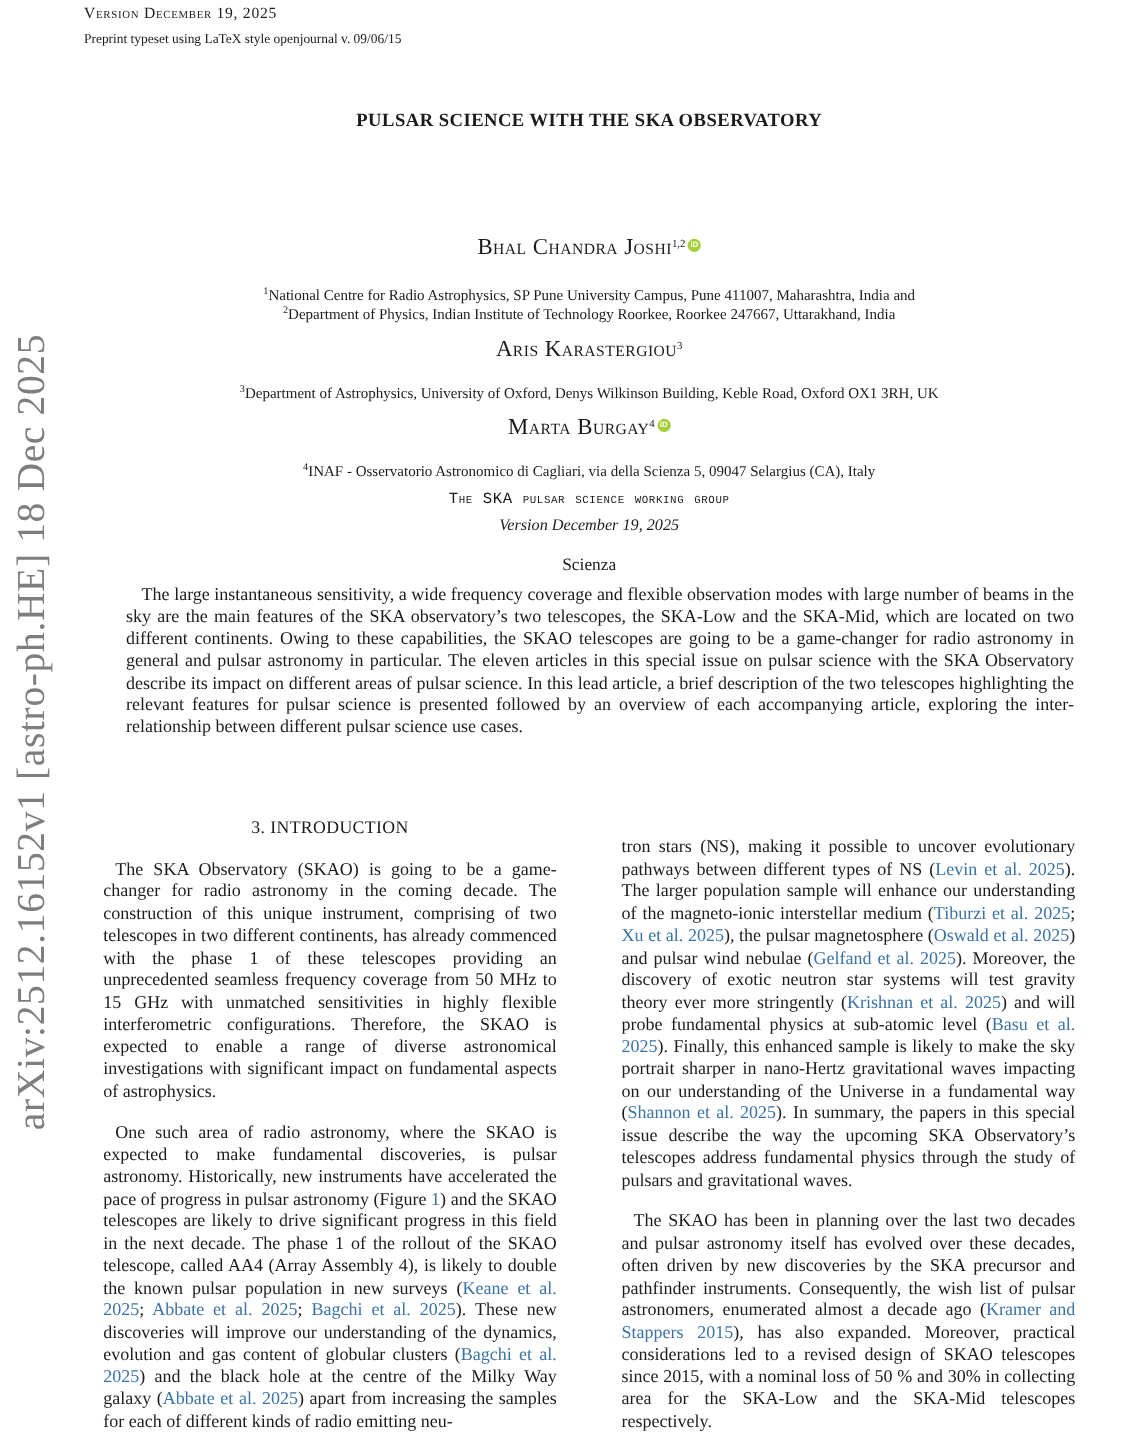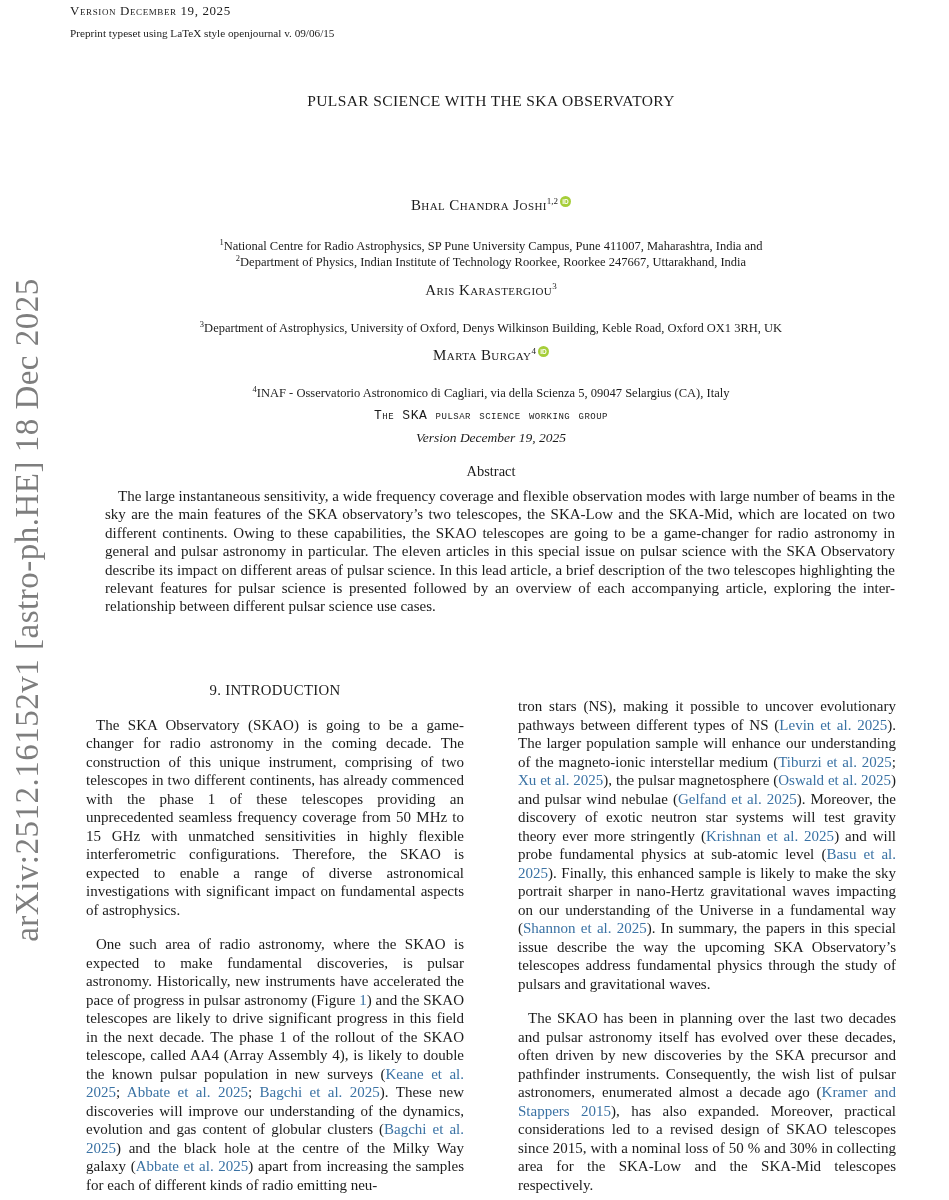--- a/index.html
+++ b/index.html
@@ -12,23 +12,23 @@
   .watermark {
     position:absolute; left:27px; top:610px;
     transform:translate(-50%,-50%) rotate(-90deg);
     white-space:nowrap; font-size:33px; color:var(--watermark);
     letter-spacing:0.5px;
   }
   .header { position:absolute; left:70px; top:3px; }
   .header .line1 { font-variant:small-caps; font-size:13px; letter-spacing:0.6px; }
   .header .line2 { font-size:11.2px; margin-top:8px; }
   .title-row { position:absolute; left:70px; width:842px; top:92px; text-align:center;
-    font-size:15.5px; letter-spacing:0.4px; }
+    font-size:15.5px; letter-spacing:0.4px;font-weight:bold; }
   .centerblock { position:absolute; left:70px; width:842px; text-align:center; }
-  .author-name { font-variant:small-caps; font-size:15px; letter-spacing:0.4px; }
+  .author-name { font-variant:small-caps; font-size:19px; letter-spacing:0.4px; }
   sup { font-size:9px; vertical-align:super; line-height:0; }
   .aff { font-size:12.5px; line-height:15.2px;margin-top:20px; }
   .aff sup { font-size:8.5px; }
   .orcid {
     display:inline-block; width:11px; height:11px; border-radius:50%;
     background:var(--orcid); color:#fff; font-size:6.5px; line-height:11px;
     text-align:center; vertical-align:super; margin-left:2px;
     font-family:"Liberation Sans", sans-serif; font-weight:bold;
   }
   .collab { font-variant:small-caps; font-size:13px; letter-spacing:0.5px;font-family:Liberation Mono, monospace; }
@@ -82,25 +82,25 @@
   <div class="centerblock" style="top:346px">
     <span class="author-name">Marta Burgay</span><sup>4</sup><span class="orcid">iD</span>
   </div>
   <div class="centerblock aff" style="top:366px">
     <sup>4</sup><span>INAF - Osservatorio Astronomico di Cagliari, via della Scienza 5, 09047 Selargius (CA), Italy</span>
   </div>
 
   <div class="centerblock collab" style="top:408px">The SKA pulsar science working group</div>
   <div class="centerblock versionline" style="top:430px">Version December 19, 2025</div>
 
-  <div class="centerblock abs-head" style="top:463px">Abstract</div>
+  <div class="centerblock abs-head" style="top:463px">Scienza</div>
   <div class="abstract">The large instantaneous sensitivity, a wide frequency coverage and flexible observation modes with large number of beams in the sky are the main features of the SKA observatory’s two telescopes, the SKA-Low and the SKA-Mid, which are located on two different continents. Owing to these capabilities, the SKAO telescopes are going to be a game-changer for radio astronomy in general and pulsar astronomy in particular. The eleven articles in this special issue on pulsar science with the SKA Observatory describe its impact on different areas of pulsar science. In this lead article, a brief description of the two telescopes highlighting the relevant features for pulsar science is presented followed by an overview of each accompanying article, exploring the inter-relationship between different pulsar science use cases.</div>
 
   <div class="col col-left">
-    <div class="section-head">9.  INTRODUCTION</div>
+    <div class="section-head">3.  INTRODUCTION</div>
     <p class="para"><span>The SKA Observatory (SKAO) is going to be a game-changer for radio astronomy in the coming decade. The construction of this unique instrument, comprising of two telescopes in two different continents, has already commenced with the phase 1 of these telescopes providing an unprecedented seamless frequency coverage from 50 MHz to 15 GHz with unmatched sensitivities in highly flexible interferometric configurations. Therefore, the SKAO is expected to enable a range of diverse astronomical investigations with significant impact on fundamental aspects of astrophysics.</span></p>
     <p class="para"><span>One such area of radio astronomy, where the SKAO is expected to make fundamental discoveries, is pulsar astronomy. Historically, new instruments have accelerated the pace of progress in pulsar astronomy (Figure </span><span class="cite">1</span><span>) and the SKAO telescopes are likely to drive significant progress in this field in the next decade. The phase 1 of the rollout of the SKAO telescope, called AA4 (Array Assembly 4), is likely to double the known pulsar population in new surveys (</span><span class="cite">Keane et al. 2025</span><span>; </span><span class="cite">Abbate et al. 2025</span><span>; </span><span class="cite">Bagchi et al. 2025</span><span>). These new discoveries will improve our understanding of the dynamics, evolution and gas content of globular clusters (</span><span class="cite">Bagchi et al. 2025</span><span>) and the black hole at the centre of the Milky Way galaxy (</span><span class="cite">Abbate et al. 2025</span><span>) apart from increasing the samples for each of different kinds of radio emitting neu-</span></p>
   </div>
 
   <div class="col col-right">
     <p class="para noindent"><span>tron stars (NS), making it possible to uncover evolutionary pathways between different types of NS (</span><span class="cite">Levin et al. 2025</span><span>). The larger population sample will enhance our understanding of the magneto-ionic interstellar medium (</span><span class="cite">Tiburzi et al. 2025</span><span>; </span><span class="cite">Xu et al. 2025</span><span>), the pulsar magnetosphere (</span><span class="cite">Oswald et al. 2025</span><span>) and pulsar wind nebulae (</span><span class="cite">Gelfand et al. 2025</span><span>). Moreover, the discovery of exotic neutron star systems will test gravity theory ever more stringently (</span><span class="cite">Krishnan et al. 2025</span><span>) and will probe fundamental physics at sub-atomic level (</span><span class="cite">Basu et al. 2025</span><span>). Finally, this enhanced sample is likely to make the sky portrait sharper in nano-Hertz gravitational waves impacting on our understanding of the Universe in a fundamental way (</span><span class="cite">Shannon et al. 2025</span><span>). In summary, the papers in this special issue describe the way the upcoming SKA Observatory’s telescopes address fundamental physics through the study of pulsars and gravitational waves.</span></p>
     <p class="para"><span>The SKAO has been in planning over the last two decades and pulsar astronomy itself has evolved over these decades, often driven by new discoveries by the SKA precursor and pathfinder instruments. Consequently, the wish list of pulsar astronomers, enumerated almost a decade ago (</span><span class="cite">Kramer and Stappers 2015</span><span>), has also expanded. Moreover, practical considerations led to a revised design of SKAO telescopes since 2015, with a nominal loss of 50 % and 30% in collecting area for the SKA-Low and the SKA-Mid telescopes respectively.</span></p>
   </div>
 
 </div>

